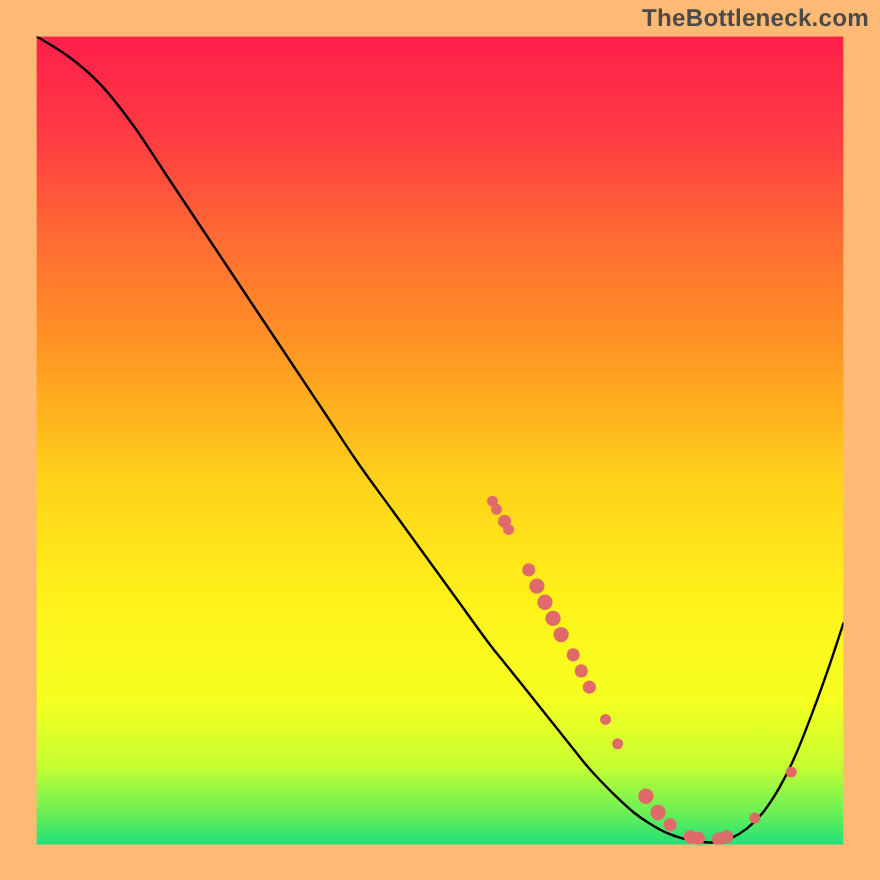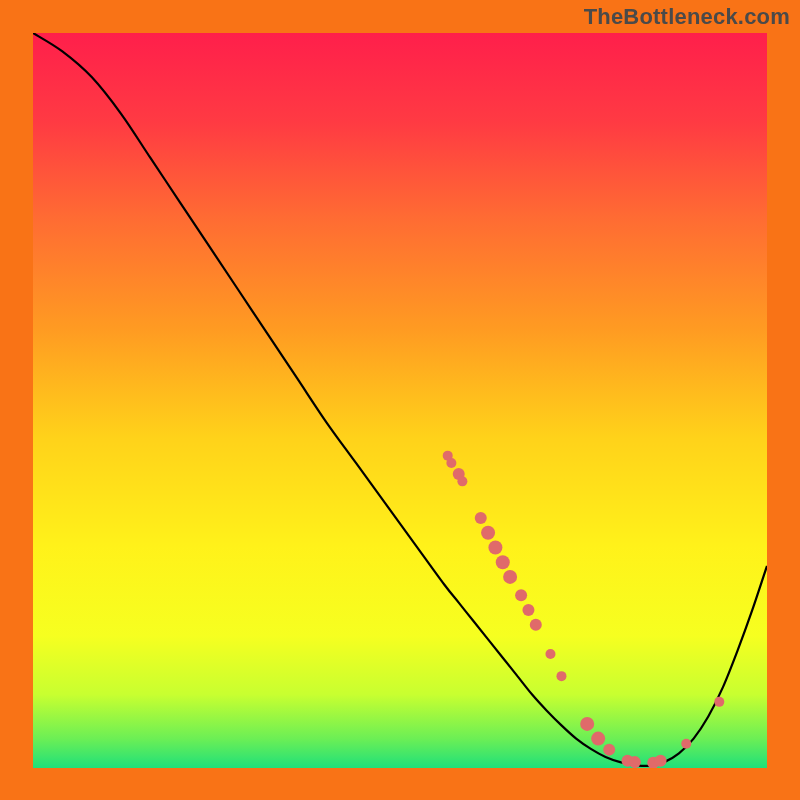--- a/index.html
+++ b/index.html
@@ -10,21 +10,21 @@
     height: 800px;
     overflow: hidden;
     font-family: Arial, Helvetica, sans-serif;
   }
   .frame {
     position: absolute;
     left: 0;
     top: 0;
     width: 800px;
     height: 800px;
-    background: #f97316;
+    background: #fdba74;
   }
   .attribution {
     position: absolute;
     top: 4px;
     right: 10px;
     color: #4a4a4a;
     font-size: 22px;
     font-weight: 600;
     letter-spacing: 0.2px;
   }

